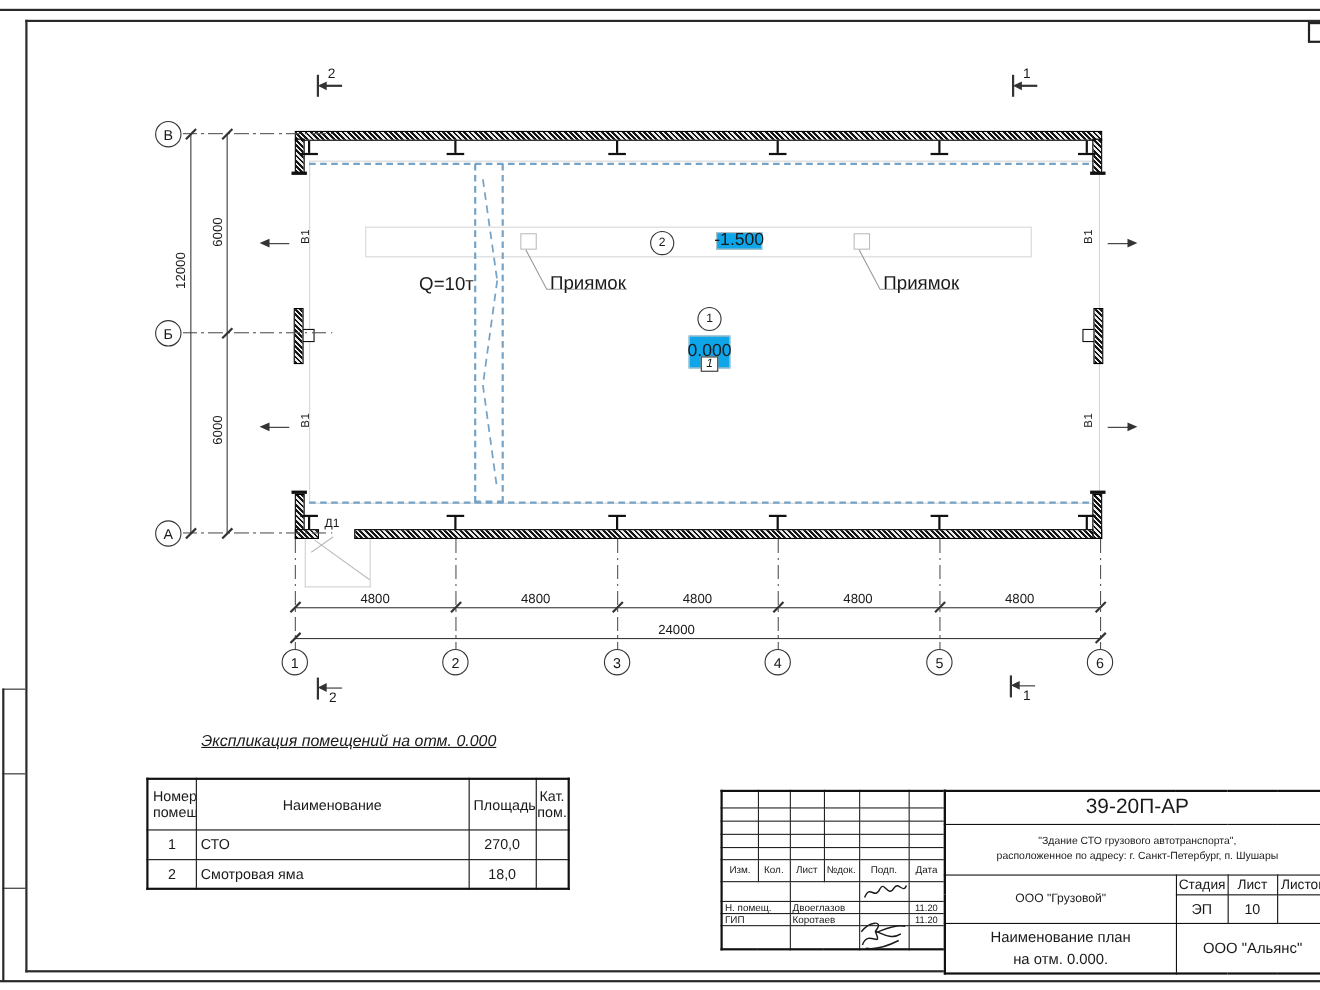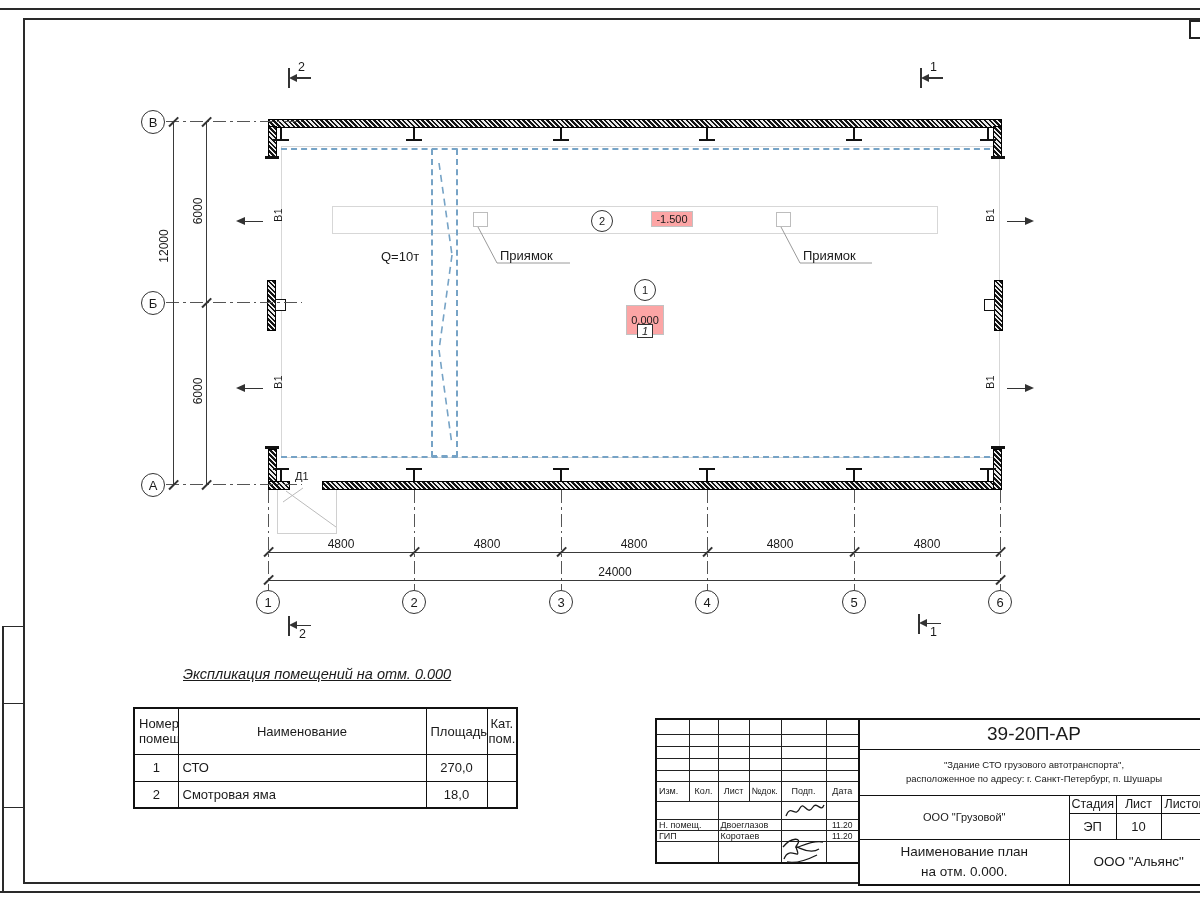--- a/index.html
+++ b/index.html
@@ -21,21 +21,21 @@
   .dim-h{position:absolute;height:1.3px;background:#3a3a3a;}
   .dim-v{position:absolute;width:1.3px;background:#3a3a3a;}
   .tick{position:absolute;width:13px;height:1.6px;background:#333;transform:rotate(-45deg);}
   .dimtxt{position:absolute;font-size:12px;text-align:center;}
   .rot{transform:rotate(-90deg);}
   
   .axcirc{position:absolute;width:24px;height:24px;border:1.3px solid #333;border-radius:50%;background:#fff;
           display:flex;align-items:center;justify-content:center;font-size:13px;box-sizing:border-box;}
   .roomcirc{position:absolute;width:22px;height:22px;border:1.2px solid #333;border-radius:50%;background:#fff;
           display:flex;align-items:center;justify-content:center;font-size:11px;box-sizing:border-box;}
-  .elevbox{position:absolute;background:#fca5a5;border:1px solid #c2c2c2;display:flex;align-items:center;justify-content:center;font-size:11px;box-sizing:border-box;}
+  .elevbox{position:absolute;background:#0ea5e9;border:1px solid #c2c2c2;display:flex;align-items:center;justify-content:center;font-size:16px;box-sizing:border-box;}
   .floorbox{position:absolute;background:#fff;border:1.3px solid #333;display:flex;align-items:center;justify-content:center;font-size:11px;font-style:italic;box-sizing:border-box;}
   
   .crane-rail{position:absolute;height:0;border-top:2px dashed #76a3c6;}
   .crane-bridge{position:absolute;border-left:2px dashed #76a3c6;border-right:2px dashed #76a3c6;border-bottom:2px dashed #76a3c6;box-sizing:border-box;}
   
   .garr{position:absolute;width:28px;height:9px;}
   .garr .ln{position:absolute;top:3.7px;width:20px;height:1.5px;background:#333;}
   .garr .hd{position:absolute;top:0;width:0;height:0;border-top:4.5px solid transparent;border-bottom:4.5px solid transparent;}
   .garr.left .ln{left:7px;} .garr.left .hd{left:0;border-right:9px solid #333;}
   .garr.right .ln{left:1px;} .garr.right .hd{right:0;border-left:9px solid #333;}
@@ -45,21 +45,21 @@
   .sec .bar{position:absolute;left:0;width:2.2px;height:20px;background:#333;}
   .sec .ln{position:absolute;left:3px;width:20px;height:1.5px;background:#333;}
   .sec .hd{position:absolute;left:1px;width:0;height:0;border-top:4px solid transparent;border-bottom:4px solid transparent;border-right:8px solid #333;}
   .sec .num{position:absolute;font-size:12.5px;}
   
   .ibeam{position:absolute;width:16px;height:13px;}
   .ibeam .stem{position:absolute;left:7.2px;width:1.6px;height:11px;background:#111;}
   .ibeam .flange{position:absolute;left:0;width:16px;height:2px;background:#111;}
   .ibeam.top .stem{top:0;} .ibeam.top .flange{top:10.5px;}
   .ibeam.bot .stem{top:2px;} .ibeam.bot .flange{top:0;}
-  .lbl{position:absolute;font-size:13px;white-space:nowrap;}
+  .lbl{position:absolute;font-size:17px;white-space:nowrap;}
   .title-main{position:absolute;font-style:italic;font-size:15.5px;text-align:center;text-decoration:underline;white-space:nowrap;}
   
   .exp-title{position:absolute;font-style:italic;font-size:14.5px;text-decoration:underline;white-space:nowrap;}
   table.exp{position:absolute;border-collapse:collapse;table-layout:fixed;background:#fff;border:2px solid #111;}
   table.exp td,table.exp th{border:1.5px solid #111;font-weight:normal;font-size:13px;padding:0 4px;overflow:hidden;}
   
   table.tb{position:absolute;border-collapse:collapse;table-layout:fixed;background:#fff;border:2px solid #111;}
   table.tb td{border:1px solid #222;font-size:9px;padding:0 2px;overflow:hidden;white-space:nowrap;}
   table.tb2{position:absolute;border-collapse:collapse;table-layout:fixed;background:#fff;border:2px solid #111;}
   table.tb2 td{border:1.5px solid #111;text-align:center;overflow:hidden;padding:0 2px;}
@@ -345,21 +345,21 @@
         </tr>
     <tr style="height:11px">
           <td></td>
           <td></td>
           <td></td>
           <td></td>
           <td></td>
           <td></td>
         </tr>
     <tr style="height:20px">
-      <td class="med" style="text-align:left">Изм.</td>
+      <td class="med" style="text-align:center">Изм.</td>
       <td class="med" style="text-align:center">Кол.</td>
       <td class="med" style="text-align:center">Лист</td>
       <td class="small" style="">№док.</td>
       <td class="med" style="text-align:center">Подп.</td>
       <td class="med" style="text-align:center">Дата</td>
     </tr>
     <tr style="height:18px">
           <td colspan="2"></td>
           <td colspan="2"></td>
           <td></td>

